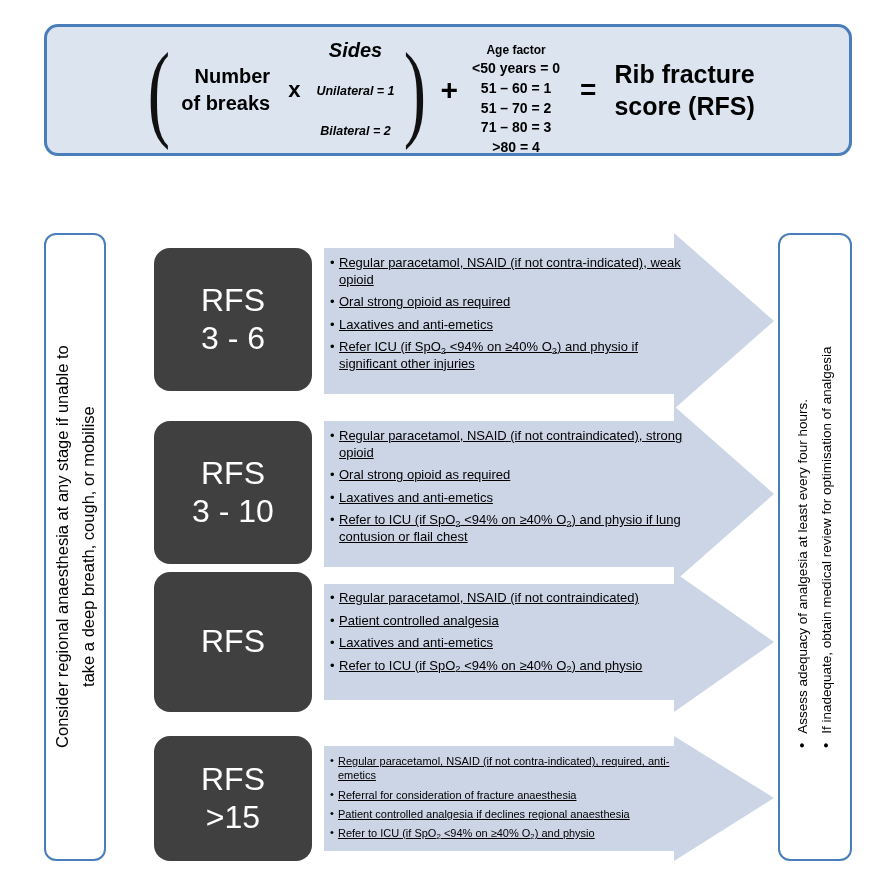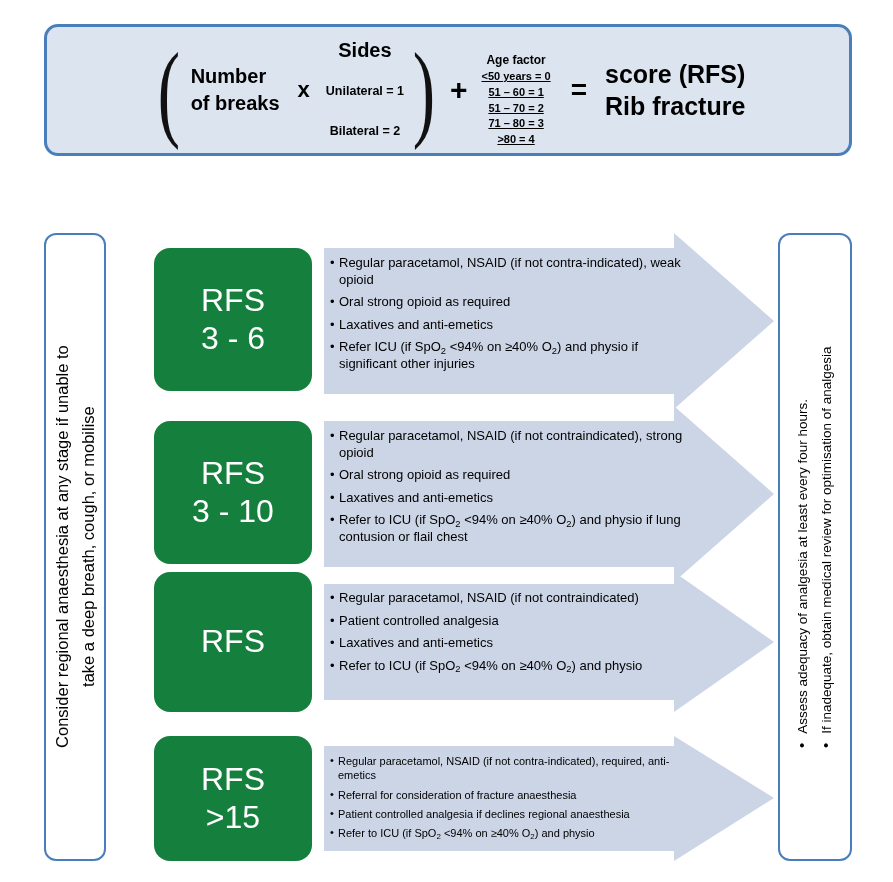--- a/index.html
+++ b/index.html
@@ -43,21 +43,21 @@
     color: #111;
     transform: scaleX(0.62);
     display: inline-block;
   }
   .paren-left { margin-right: -4px; }
   .paren-right { margin-left: -4px; }
 
   .term-breaks {
     font-size: 20px;
     font-weight: bold;
-    text-align: left;
+    text-align: right;
     line-height: 1.35;
     padding: 0 8px;
   }
   .op {
     font-size: 22px;
     font-weight: bold;
     padding: 0 10px;
   }
   .op-plus {
     font-size: 30px;
@@ -65,20 +65,21 @@
     padding: 0 8px;
   }
   .op-eq {
     font-size: 28px;
     font-weight: bold;
     padding: 0 14px;
   }
   .term-sides {
     text-align: center;
     padding: 0 6px;
+    font-style: italic;
   }
   .term-sides .sides-title {
     font-size: 20px;
     font-weight: bold;
     margin-bottom: 3px;
   }
   .term-sides .sides-line {
     font-size: 12.5px;
     font-weight: bold;
     line-height: 1.65;
@@ -88,25 +89,24 @@
     text-align: center;
     padding: 0 6px;
   }
   .term-age .age-title {
     font-size: 12px;
     font-weight: bold;
     margin-bottom: 2px;
     margin-top: 21px;
   }
   .term-age .age-line {
-    font-size: 11px;
+    font-size: 14px;
     font-weight: bold;
     line-height: 1.42;
     white-space: nowrap;
-    text-decoration: underline;
   }
   .term-result {
     font-size: 25px;
     font-weight: bold;
     text-align: center;
     line-height: 1.3;
     padding-left: 4px;
   }
 
   
@@ -168,21 +168,21 @@
   
   .row {
     position: absolute;
     left: 154px;
     width: 620px;
   }
   .rfs-box {
     position: absolute;
     left: 0;
     width: 158px;
-    background: #15803d;
+    background: #404040;
     border-radius: 16px;
     color: #ffffff;
     display: flex;
     flex-direction: column;
     align-items: center;
     justify-content: center;
     box-sizing: border-box;
   }
   .rfs-line1 {
     font-size: 32px;
@@ -223,20 +223,21 @@
     margin-bottom: 6px;
   }
   .bullet-line .bdot {
     width: 9px;
     flex: 0 0 9px;
     font-size: 13px;
     line-height: 1.27;
   }
   .bullet-line .btxt {
     flex: 1 1 auto;
+    text-decoration: underline;
   }
   .row-small .bullet-line {
     font-size: 11px;
     line-height: 1.3;
     margin-bottom: 5px;
   }
   .row-small .bullet-line .bdot {
     font-size: 11px;
     width: 8px;
     flex: 0 0 8px;
@@ -278,22 +279,22 @@
       <div class="age-line">&lt;50 years = 0</div>
       <div class="age-line">51 – 60 = 1</div>
       <div class="age-line">51 – 70 = 2</div>
       <div class="age-line">71 – 80 = 3</div>
       <div class="age-line">&gt;80 = 4</div>
     </span>
 
     <span class="op-eq">=</span>
 
     <span class="term-result">
+      <div>Rib fracture</div>
       <div>score (RFS)</div>
-      <div>Rib fracture</div>
     </span>
 
   </div>
 </div>
 
 <div class="side-panel left-panel">
   <div class="vert-wrap">
     <div class="vert-text">
       <div>Consider regional anaesthesia at any stage if unable to</div>
       <div>take a deep breath, cough, or mobilise</div>

